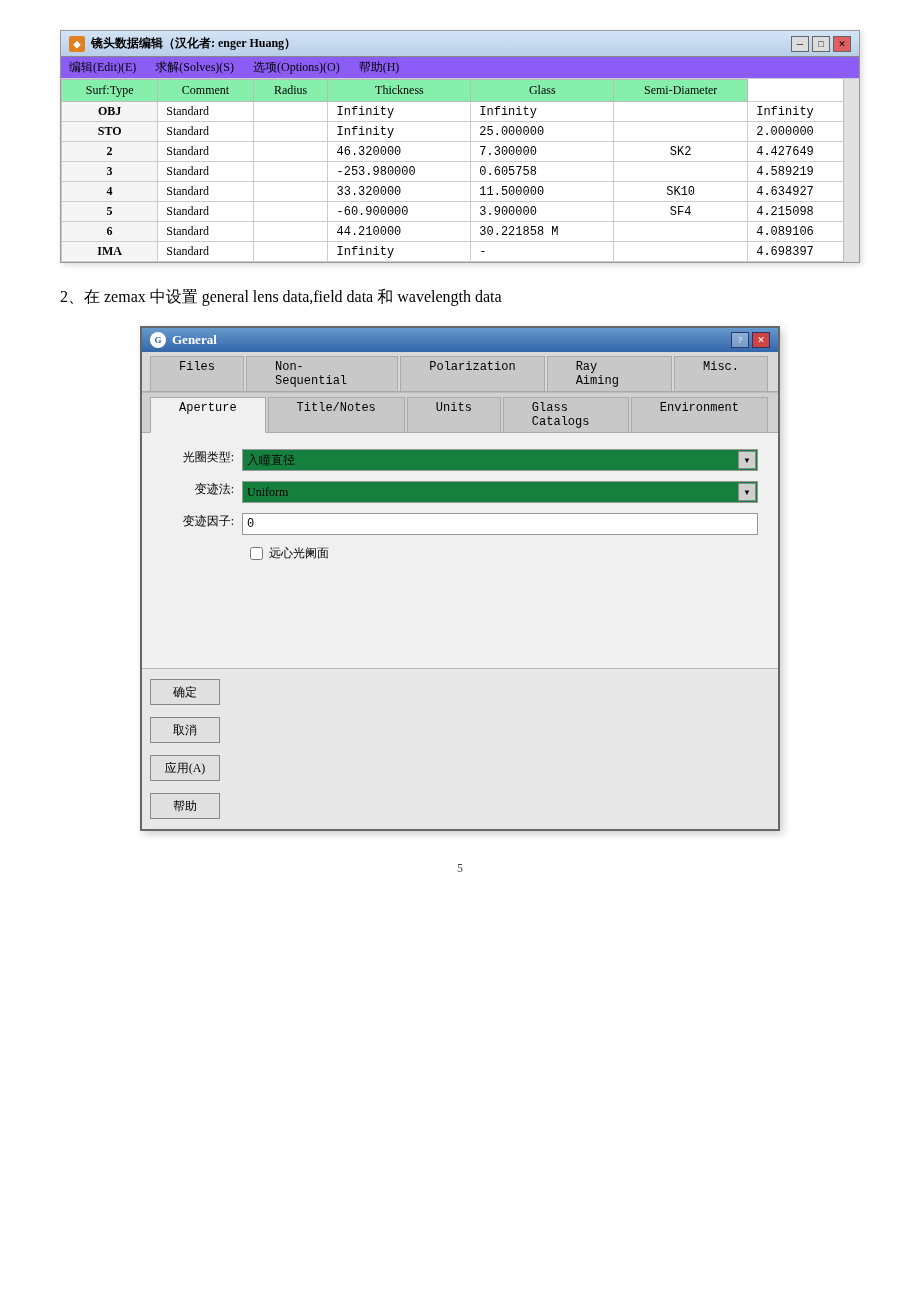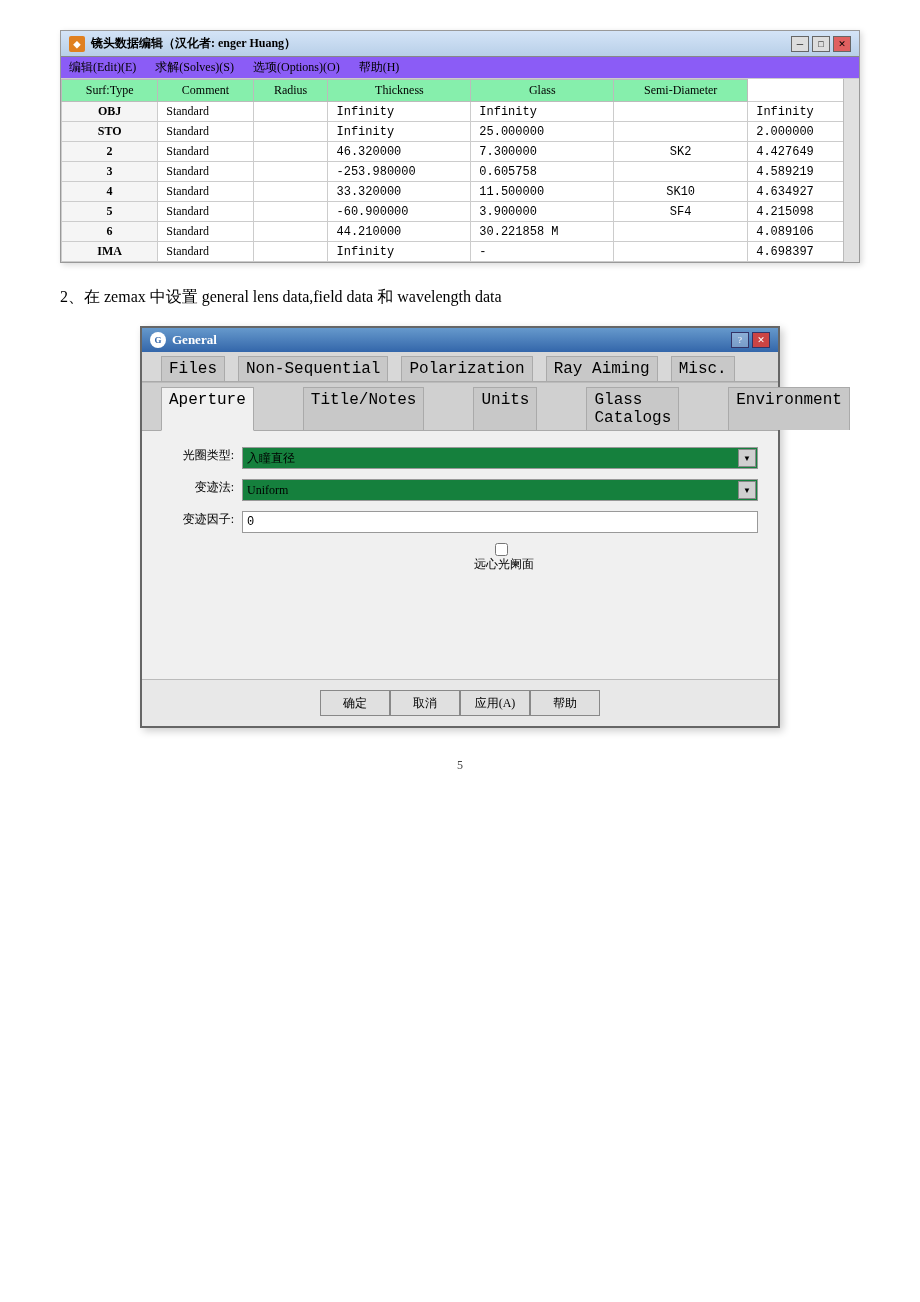--- a/index.html
+++ b/index.html
@@ -161,29 +161,28 @@
     .gen-btn.close { background: #cc4444; }
 
     .tabs-bar {
       background: #d8d8d8;
       border-bottom: 1px solid #aaa;
       display: flex;
       padding: 4px 8px 0 8px;
       gap: 0;
     }
     .tab-item {
-      padding: 3px 7px;
-      font-size: 16px;
+      padding: 3px 28px;
+      font-size: 12px;
       border: 1px solid #aaa;
       border-bottom: none;
       background: #c8c8c8;
       cursor: pointer;
       margin-right: 2px;
       font-family: "Courier New", monospace;
-      margin-left: 11px;
     }
     .tab-item.active {
       background: #f0f0f0;
       border-bottom: 1px solid #f0f0f0;
       margin-bottom: -1px;
     }
 
     .general-body {
       padding: 16px 20px;
       background: #f0f0f0;
@@ -230,35 +229,36 @@
       border: 1px solid #888;
       display: flex; align-items: center; justify-content: center;
       font-size: 8px;
       pointer-events: none;
     }
     .checkbox-row {
       display: flex;
       align-items: center;
       margin-bottom: 10px;
       padding-left: 88px;
-      flex-direction: column;
     }
     .checkbox-row input {
       margin-right: 6px;
     }
     .checkbox-label {
       font-size: 12px;
       font-family: "SimSun", serif;
     }
     .general-footer {
       border-top: 1px solid #bbb;
-      padding: 10px 20px;
+      padding: 10px 8px;
       display: flex;
       justify-content: center;
+      gap: 12px;
       background: #e8e8e8;
+      flex-direction: column;
     }
     .footer-btn {
       width: 70px;
       height: 26px;
       background: #e0e0e0;
       border: 1px solid #888;
       font-size: 12px;
       font-family: "SimSun", serif;
       cursor: pointer;
       display: flex; align-items: center; justify-content: center;
@@ -399,21 +399,21 @@
   </div>
 
   <div class="tabs-bar">
     <div class="tab-item">Files</div>
     <div class="tab-item">Non-Sequential</div>
     <div class="tab-item">Polarization</div>
     <div class="tab-item">Ray Aiming</div>
     <div class="tab-item">Misc.</div>
   </div>
 
-  <div class="tabs-bar" style="background:#d0d0d0; border-top: 1px solid #bbb; gap: 36px;">
+  <div class="tabs-bar" style="background:#d0d0d0; border-top: 1px solid #bbb;">
     <div class="tab-item active">Aperture</div>
     <div class="tab-item">Title/Notes</div>
     <div class="tab-item">Units</div>
     <div class="tab-item">Glass Catalogs</div>
     <div class="tab-item">Environment</div>
   </div>
 
   <div class="general-body">
 
     <div class="form-row">

